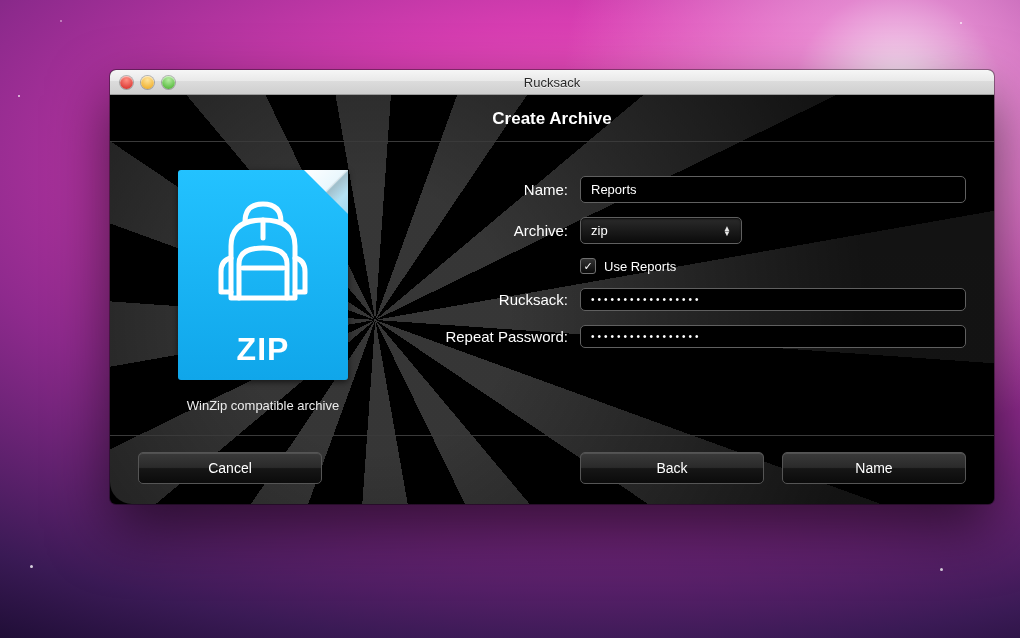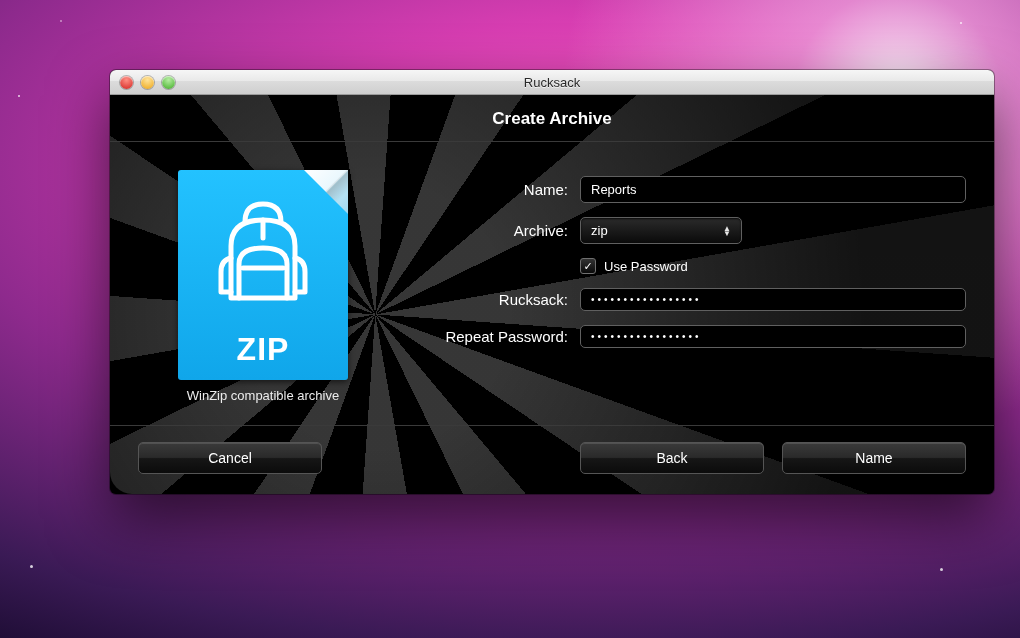--- a/index.html
+++ b/index.html
@@ -119,21 +119,21 @@
   .fileicon .fold::after{
     content:""; position:absolute; bottom:-10px; left:-10px; width:54px; height:54px;
     background: linear-gradient(135deg, rgba(0,0,0,0) 48%, rgba(0,0,0,0.18) 52%, rgba(0,0,0,0) 70%);
   }
   .fileicon .ziptext {
     position:absolute; bottom:12px; left:0; right:0;
     text-align:center; color:#fff; font-weight:bold; font-size:32px; letter-spacing:1px;
   }
   .fileicon svg { position:absolute; top:28px; left:50%; transform:translateX(-50%); }
   .caption {
-    margin-top: 8px;
+    margin-top: 18px;
     font-size: 13px;
     color: #ececec;
   }
 
   
   .form {
     flex: 1;
     padding-top: 6px;
   }
   .row {
@@ -256,21 +256,21 @@
               <span>zip</span>
               <span class="updown">
                   <span>▲</span>
                   <span>▼</span>
                 </span>
             </div>
           </div>
           <div class="row">
             <div class="lab"></div>
             <span class="chk">✓</span>
-            <span class="chklabel">Use Password</span>
+            <span class="chklabel">Use Reports</span>
           </div>
           <div class="row">
             <div class="lab">Rucksack:</div>
             <div class="field dots">•••••••••••••••••</div>
           </div>
           <div class="row" style="margin-bottom:4px">
             <div class="lab">Repeat Password:</div>
             <div class="field dots">•••••••••••••••••</div>
           </div>
         </div>

